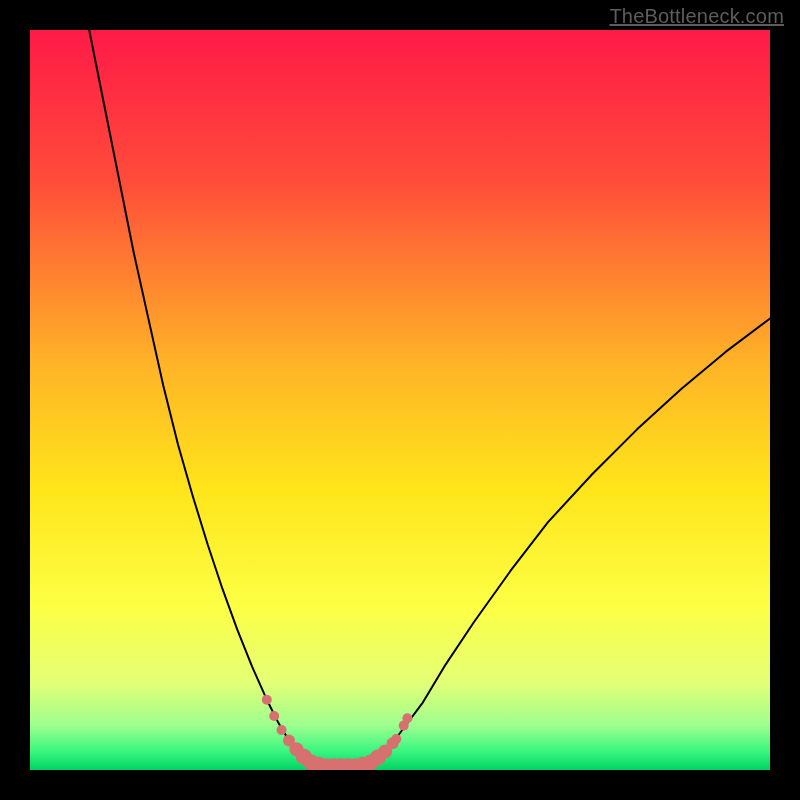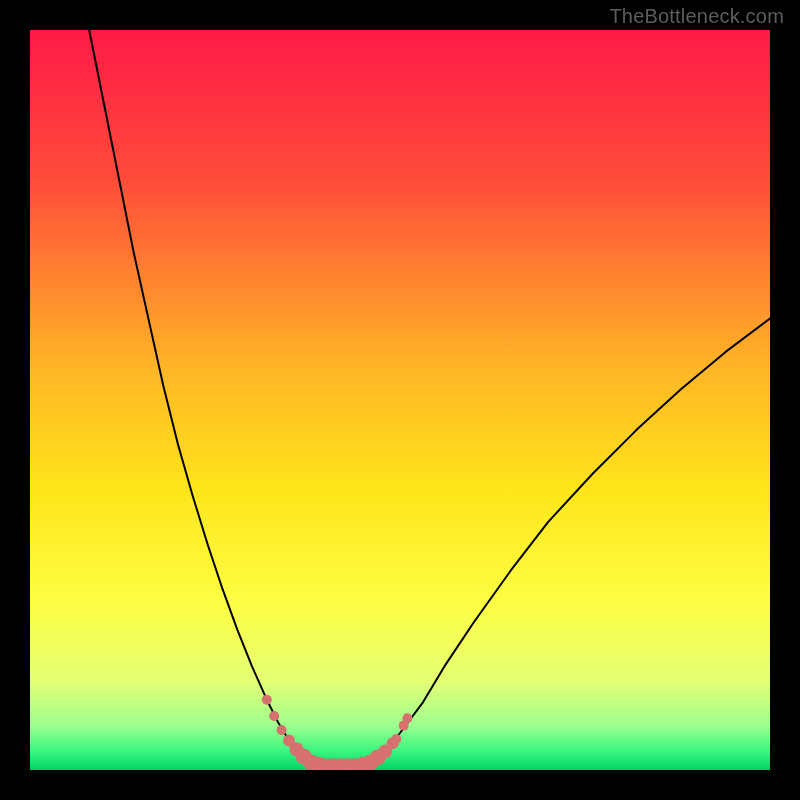--- a/index.html
+++ b/index.html
@@ -43,20 +43,21 @@
     overflow: visible;
   }
   .watermark {
     position: absolute;
     top: 5px;
     right: 16px;
     color: #5d5d5d;
     font-size: 20px;
     font-weight: 500;
     letter-spacing: 0.2px;
+    text-decoration: underline;
   }
 </style>
 </head>
 <body>
 
 <div class="frame">
 
   <div class="watermark">TheBottleneck.com</div>
 
   <div class="plot-area">

